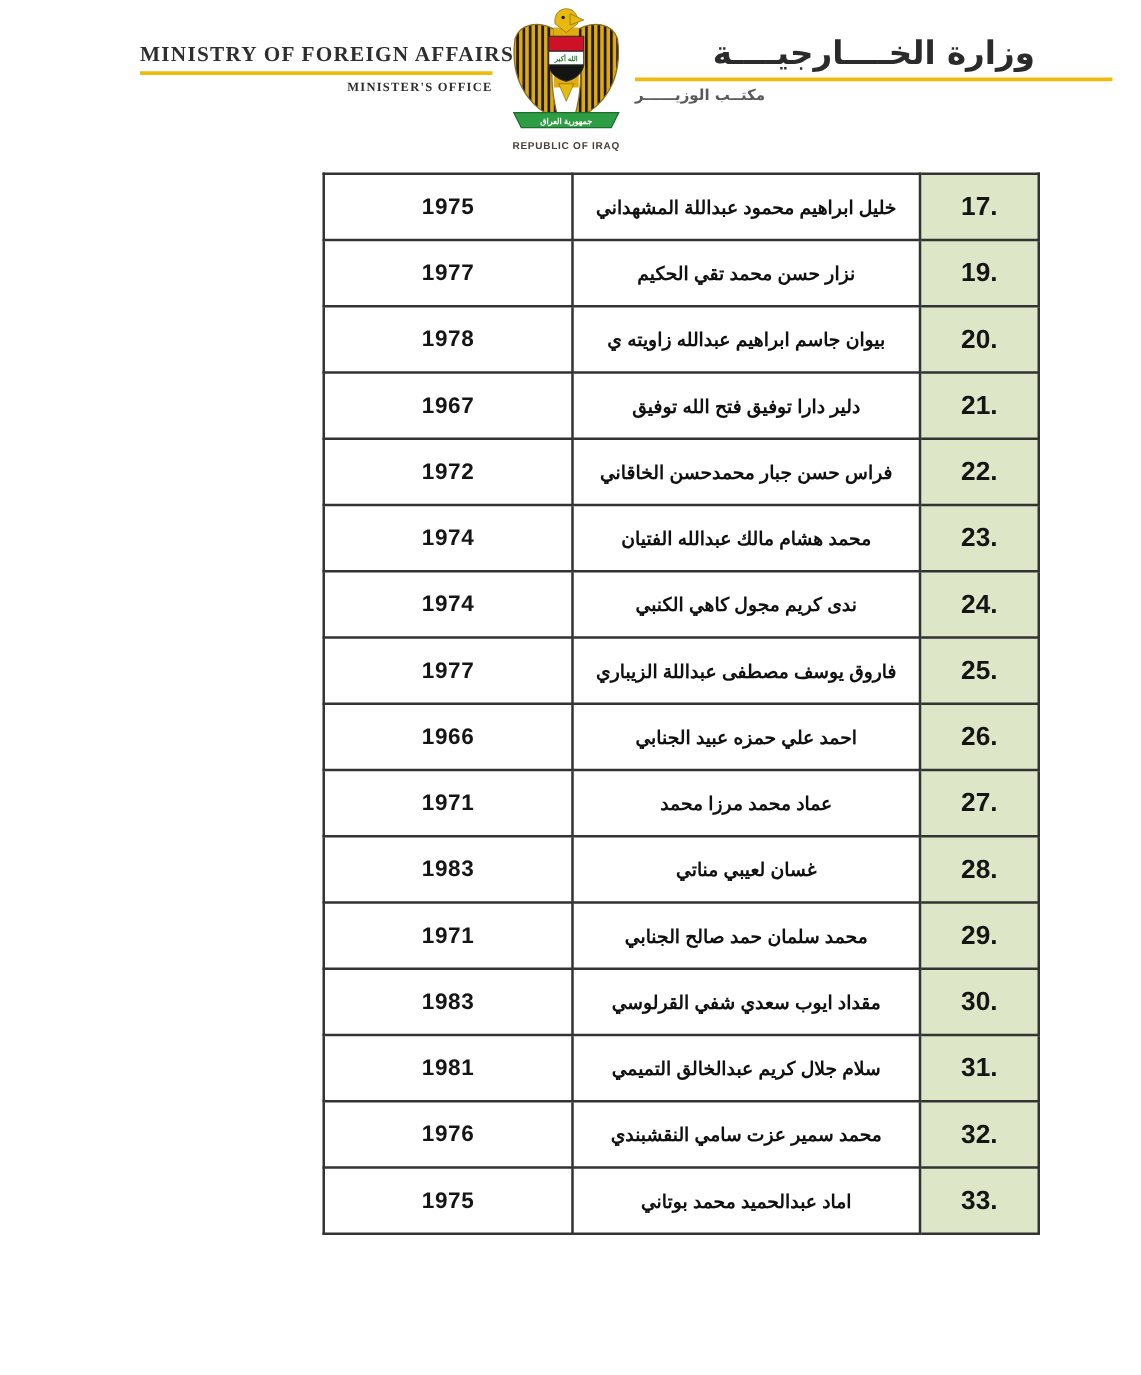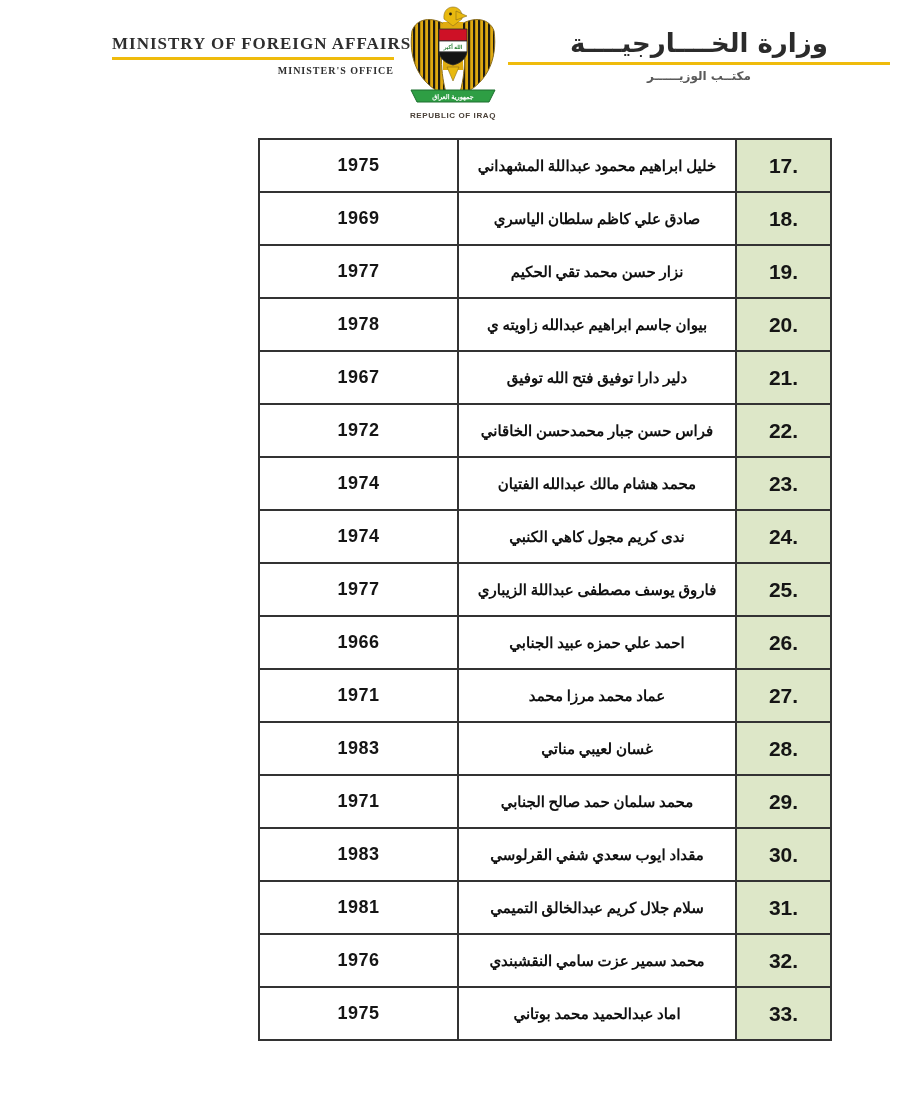--- a/index.html
+++ b/index.html
@@ -36,41 +36,41 @@
 
   .lh-right { position:absolute; left:508px; top:28px; width:382px; direction:rtl; }
   .ministry-ar {
     font-family:"DejaVu Sans", sans-serif;
     font-weight:700; font-size:26px; color:#2b2b2b;
     text-align:center; white-space:nowrap; line-height:1.2;
   }
   .office-ar {
     font-family:"DejaVu Sans", sans-serif;
     font-weight:700; font-size:12px; color:#5a5a5a;
-    text-align:center; margin-top:4px;
+    text-align:left; margin-top:4px;
   }
 
   
   .roster { position:absolute; left:258px; top:138px; }
   table { border-collapse:collapse; table-layout:fixed;padding-left:24px; }
   col.c-year { width:199px; }
   col.c-name { width:278px; }
   col.c-num  { width:95px;  }
   td {
     border:2px solid var(--border);
     height:51px; padding:0;
     text-align:center; vertical-align:middle;
   }
   td.year {
     font-weight:700; font-size:18px; color:#151515;
     letter-spacing:0.5px;
   }
   td.name {
     direction:rtl;
-    font-family:Liberation Serif, serif;
+    font-family:Liberation Sans, sans-serif;
     font-weight:700; font-size:15px; color:#111111;
     padding:0 6px;
     margin-top:21px;
   }
   td.num {
     background:var(--cell-green);
     font-weight:700; font-size:21px; color:#151515;
   }
 </style>
 </head>
@@ -131,25 +131,20 @@
         <col class="c-name">
         <col class="c-num">
     </colgroup>
     <tbody id="roster-body">
   <tr>
     <td class="year">1975</td>
     <td class="name">خليل ابراهيم محمود عبداللة المشهداني</td>
     <td class="num">17.</td>
   </tr>
 
-  <tr>
-    <td class="year">1969</td>
-    <td class="name">صادق علي كاظم سلطان الياسري</td>
-    <td class="num">18.</td>
-  </tr>
 
   <tr>
     <td class="year">1977</td>
     <td class="name">نزار حسن محمد تقي الحكيم</td>
     <td class="num">19.</td>
   </tr>
 
   <tr>
     <td class="year">1978</td>
     <td class="name">بيوان جاسم ابراهيم عبدالله زاويته ي</td>

